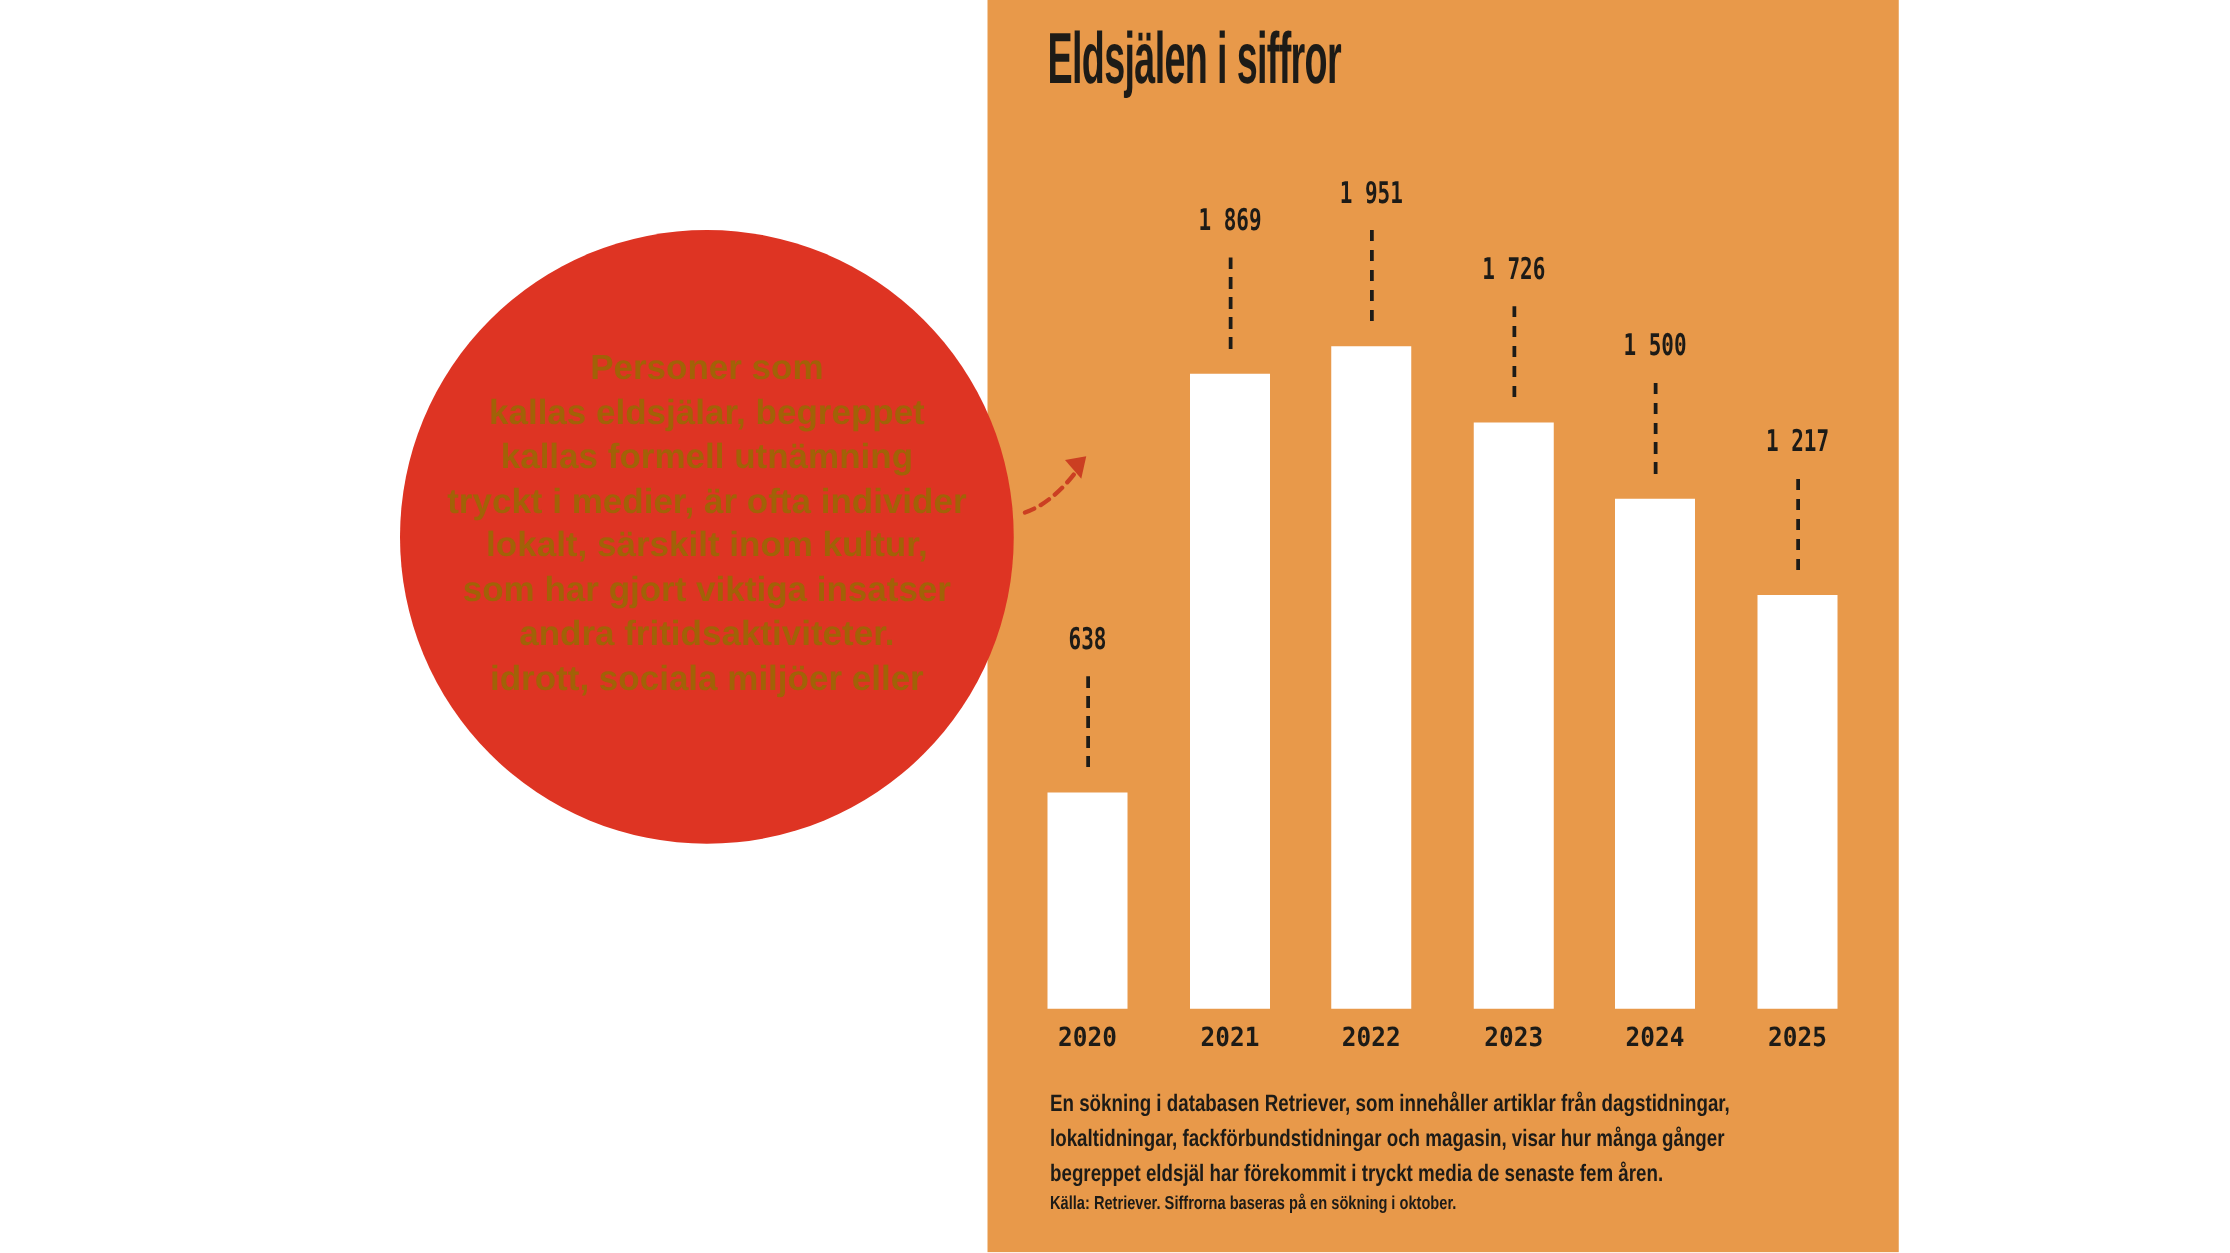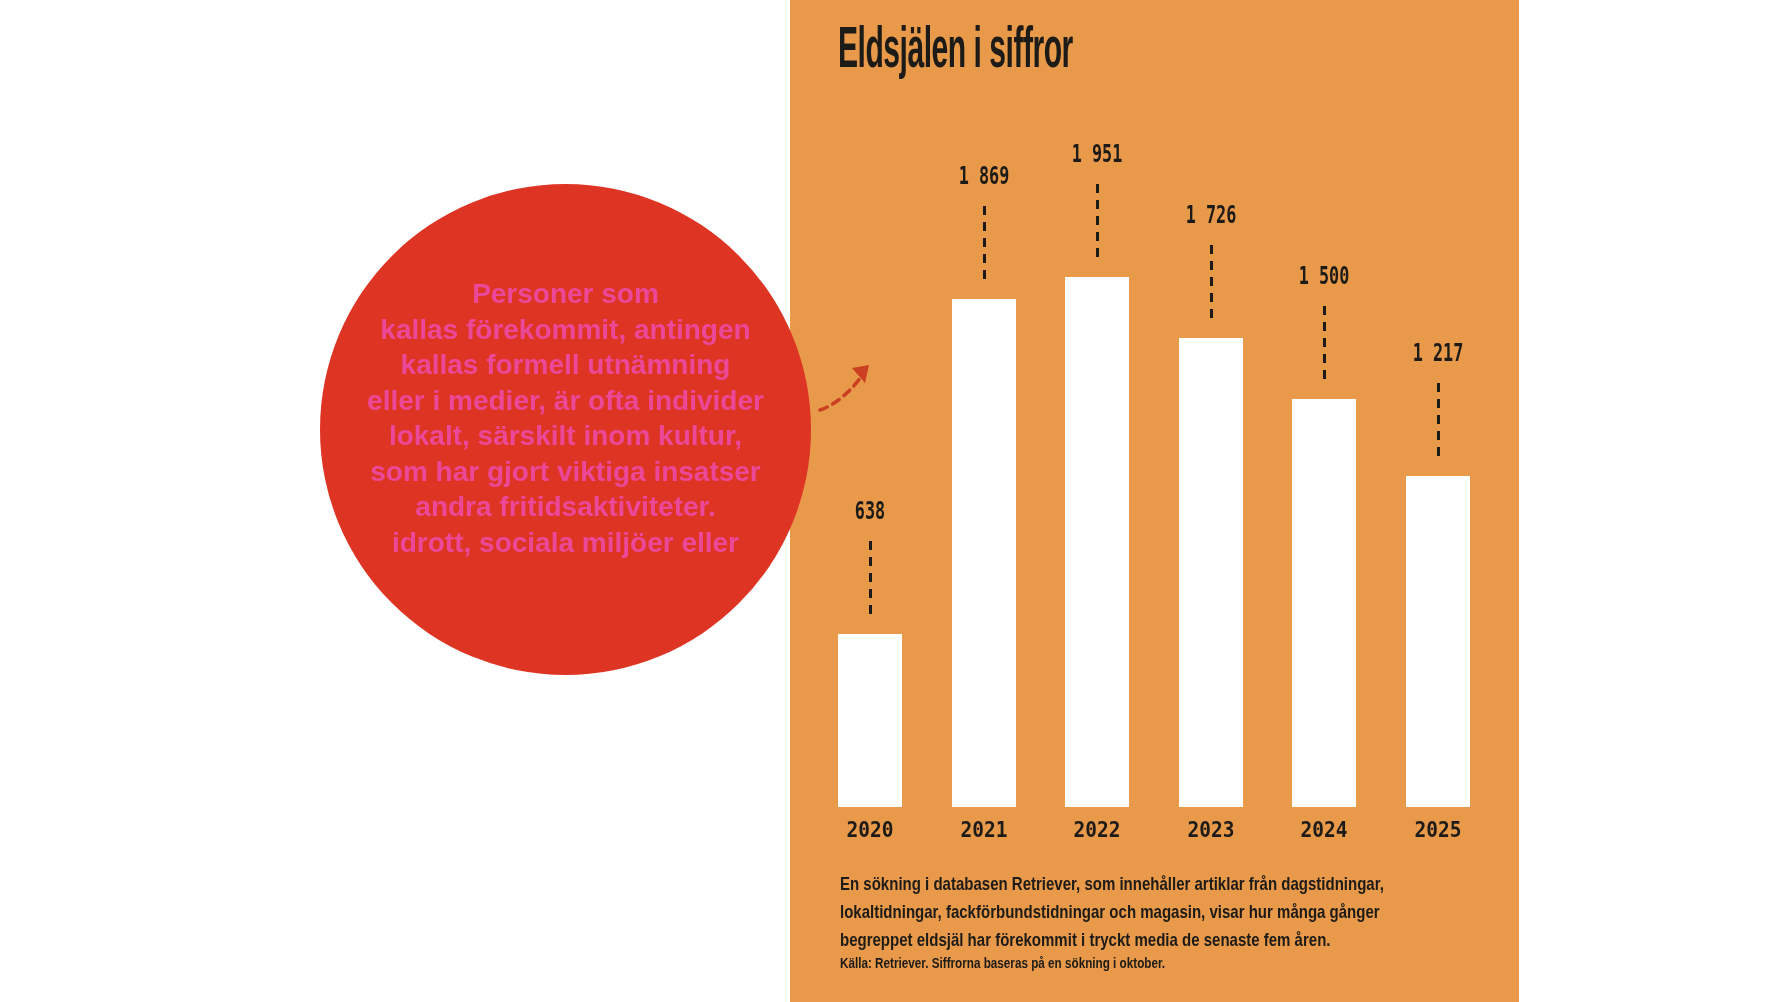--- a/index.html
+++ b/index.html
@@ -83,25 +83,25 @@
       <div class="val-label" style="left: 1264px; top: 262px; width: 120px; color: rgb(29, 27, 23);">1 500</div>
       <div class="dash-connector" style="left: 1323px; top: 306px; height: 75px; background: repeating-linear-gradient(rgb(29, 27, 23) 0px, rgb(29, 27, 23) 9px, transparent 9px, transparent 16px);"></div>
       <div class="year-label" style="left: 1264px; top: 818px; width: 120px; color: rgb(29, 27, 23);">2024</div>
       <div class="bar" style="left: 1406px; top: 476px; width: 64px; height: 331px; background: rgb(255, 255, 255);"></div>
       <div class="val-label" style="left: 1378px; top: 339px; width: 120px; color: rgb(29, 27, 23);">1 217</div>
       <div class="dash-connector" style="left: 1437px; top: 383px; height: 75px; background: repeating-linear-gradient(rgb(29, 27, 23) 0px, rgb(29, 27, 23) 9px, transparent 9px, transparent 16px);"></div>
       <div class="year-label" style="left: 1378px; top: 818px; width: 120px; color: rgb(29, 27, 23);">2025</div>
     </div>
 
   <div id="bubble" style="background: rgb(222, 52, 35);"></div>
-  <div id="bubble-text" style="color: #ec4899;">
+  <div id="bubble-text" style="color: #a16207;">
     <div>Personer som</div>
-    <div>kallas förekommit, antingen</div>
+    <div>kallas eldsjälar, begreppet</div>
     <div>kallas formell utnämning</div>
-    <div>eller i medier, är ofta individer</div>
+    <div>tryckt i medier, är ofta individer</div>
     <div>lokalt, särskilt inom kultur,</div>
     <div>som har gjort viktiga insatser</div>
     <div>andra fritidsaktiviteter.</div>
     <div>idrott, sociala miljöer eller</div>
   </div>
 
   <svg id="arrow" viewBox="0 0 90 70">
     <path id="arrow-shaft" d="M 25,58 C 40,53 55,40 66,25" fill="none" stroke-width="3.5" stroke-dasharray="8 6" stroke-linecap="round" stroke="#CB3F22"></path>
     <path id="arrow-head" d="M 57,16 L 74,13 L 70,31 Z" fill="#CB3F22"></path>
   </svg>

